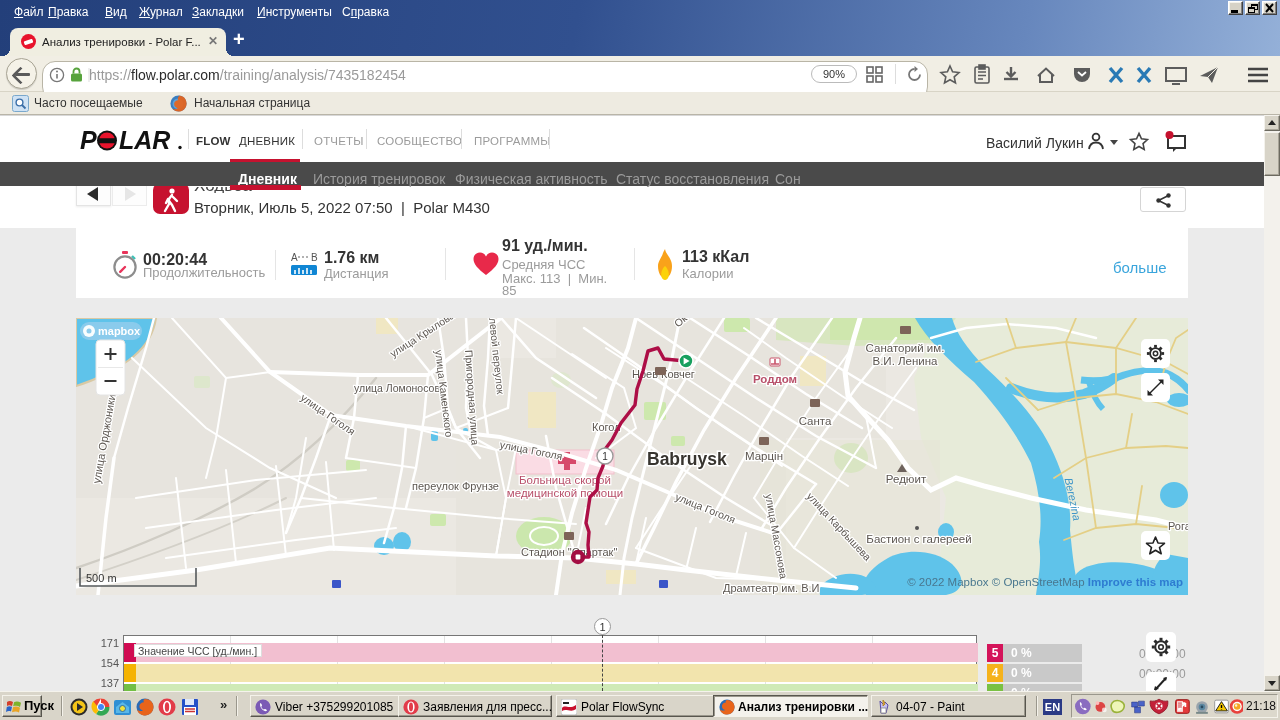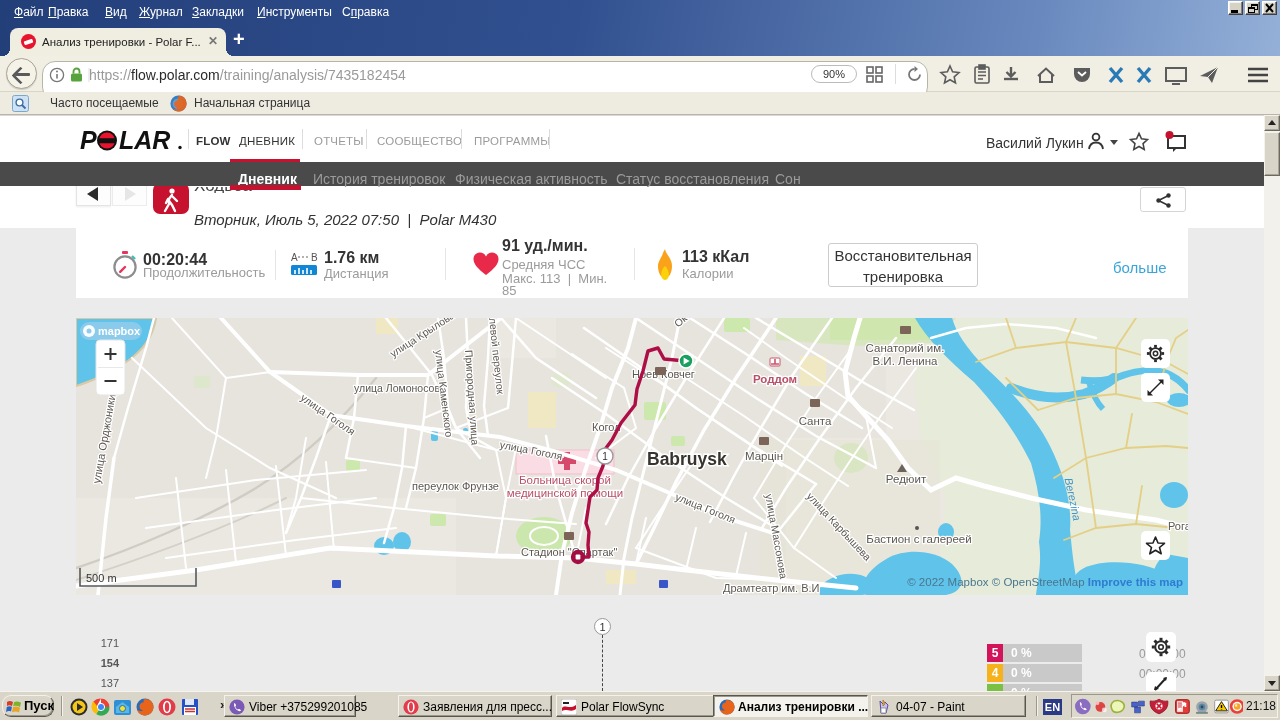--- a/index.html
+++ b/index.html
@@ -167,21 +167,21 @@
       </g>
     </svg>
   </div>
 
   <div class="abs" id="bookbar">
     <svg class="abs" style="left:12px; top:3px;" width="17" height="17" viewBox="0 0 17 17">
       <rect x="0.5" y="0.5" width="16" height="16" rx="2" fill="#cfe2f4" stroke="#7aa8cc"></rect>
       <circle cx="7.5" cy="7.5" r="3.4" fill="#fff" stroke="#3a6ea8" stroke-width="1.4"></circle>
       <path d="M10,10 L13.5,13.5" stroke="#3a6ea8" stroke-width="1.8"></path>
     </svg>
-    <span class="abs" style="left:34px; top:4px;margin-left:16px;">Часто посещаемые</span>
+    <span class="abs" style="left:34px; top:4px;">Часто посещаемые</span>
     <svg class="abs" style="left:170px; top:3px;" width="17" height="17" viewBox="0 0 16 16">
       <circle cx="8" cy="8" r="7.6" fill="#3a7ec0"></circle>
       <circle cx="7.4" cy="8.2" r="5" fill="#5da0d8"></circle>
       <path d="M8,0.5 C12.6,0.5 15.6,3.9 15.6,8 C15.6,12.4 12.3,15.6 8,15.6 C5.7,15.6 3.6,14.5 2.3,12.8 C3.8,13.6 6,13.6 7.3,12.4 C5.2,12.2 3.6,10.4 3.9,8.1 C4.2,6.2 5.8,4.8 7.7,4.9 C7.1,3.6 7.3,2 8.6,1 Z" fill="#e8641b" opacity=".92"></path>
     </svg>
     <span class="abs" style="left:194px; top:4px;">Начальная страница</span>
   </div>
 
   <div class="abs" id="page">
     <div class="abs" id="pgheader">
@@ -241,21 +241,21 @@
       <div class="abs" style="left:153px; top:-3px; width:36px; height:31px; background:#c6122f; border-radius:7px;">
         <svg class="abs" style="left:6px; top:4px;" width="24" height="28" viewBox="0 0 24 28">
           <circle cx="13" cy="4" r="2.6" fill="#fff"></circle>
           <path d="M13 8 L10 12 L10 17 L6 24 M10 14 L13 18 L16 24 M9 12 L7 16 M14 10 L18 14" stroke="#fff" stroke-width="2.4" fill="none" stroke-linecap="round"></path>
         </svg>
       </div>
 
       <div class="abs" style="left:194px; top:1px; width:90px; height:6px; overflow:hidden;">
         <div style="position:absolute; left:0; top:-11px; font-size:17px; color:#444;">Ходьба</div>
       </div>
-      <span class="abs" style="left:194px; top:25px; font-size:15px; color:#333;font-style:italic;">Вторник, Июль 5, 2022 07:50&nbsp; |&nbsp; Polar M430</span>
+      <span class="abs" style="left:194px; top:13px; font-size:15px; color:#333;">Вторник, Июль 5, 2022 07:50&nbsp; |&nbsp; Polar M430</span>
 
       <div class="abs" style="left:1140px; top:1px; width:46px; height:25px; background:#fff; border:1px solid #d5d5d5; border-radius:3px;">
         <svg class="abs" style="left:14px; top:4px;" width="17" height="17" viewBox="0 0 17 17">
           <circle cx="13.5" cy="3.5" r="2.2" fill="#333"></circle>
           <circle cx="3.5" cy="8.5" r="2.2" fill="#333"></circle>
           <circle cx="13.5" cy="13.5" r="2.2" fill="#333"></circle>
           <path d="M3.5 8.5 L13.5 3.5 M3.5 8.5 L13.5 13.5" stroke="#333" stroke-width="1.5"></path>
         </svg>
       </div>
     </div>
@@ -291,21 +291,20 @@
       <span class="abs" style="left:426px; top:55px; font-size:13px; color:#9b9b9b;">85</span>
       <div class="abs" style="left:558px; top:20px; width:1px; height:32px; background:#e5e5e5;"></div>
 
       <svg class="abs" style="left:578px; top:21px;" width="22" height="32" viewBox="0 0 22 32">
         <path d="M11 0 C12 6 18 9 18 17 C18 24 15 29 11 29 C7 29 4 24 4 17 C4 12 8 8 9 4 C9.6 2.4 11 0 11 0 Z" fill="#f9a21a"></path>
         <path d="M11 31 C8 31 6.5 27 7.5 23 C8.5 19 11 17 11 17 C11 17 13.5 19 14.5 23 C15.5 27 14 31 11 31 Z" fill="#fbd20a"></path>
       </svg>
       <span class="abs" style="left:606px; top:20px; font-size:16px; font-weight:bold; color:#333;">113 кКал</span>
       <span class="abs" style="left:606px; top:38px; font-size:13px; color:#9b9b9b;">Калории</span>
 
-      <div class="abs" style="left:752px; top:15px; width:150px; height:44px; background:#fff; border:1px solid #ccc; border-radius:3px; text-align:center; font-size:15px; color:#333; line-height:21px; padding-top:1px;">Восстановительная<br>тренировка</div>
       <span class="abs" style="left:1037px; top:31px; font-size:15px; color:#3aa5dc;">больше</span>
     </div>
     <div class="abs" id="mapbox">
     <svg width="1112" height="277" viewBox="0 0 1112 277" font-family="Liberation Sans">
 
       <rect x="0" y="0" width="1112" height="277" fill="#ebe8e2"></rect>
 
       <rect x="0" y="0" width="420" height="180" fill="#e7e4de"></rect>
       <rect x="380" y="40" width="330" height="237" fill="#e7e4dd"></rect>
       <rect x="480" y="0" width="330" height="120" fill="#e7e4dd"></rect>
@@ -536,22 +535,41 @@
           <path d="M1071.5,72 L1071.5,77.5 L1077,77.5 Z" fill="#222" stroke="none"></path>
         </g>
         <rect x="1065" y="213" width="29" height="29" rx="5" fill="#fff"></rect>
         <path d="M1079.5,219 L1082,225 L1088.5,225.3 L1083.5,229.5 L1085.2,235.8 L1079.5,232.2 L1073.8,235.8 L1075.5,229.5 L1070.5,225.3 L1077,225 Z" fill="none" stroke="#222" stroke-width="1.6" stroke-linejoin="round"></path>
       </g>
     </svg>
     </div>
 
     <div class="abs" style="left:594px; top:503px; width:17px; height:17px; background:#fff; border:1px solid #999; border-radius:50%; text-align:center; font-size:11px; line-height:16px; color:#333;">1</div>
     <div class="abs" style="left:602px; top:520px; width:1px; height:56px; border-left:1px dashed #444; z-index:5;"></div>
+    <div class="abs" style="left:123px; top:520px; width:854px; height:56px; background:#fff; border:1px solid #767676; border-bottom:none;">
+
+      <div class="abs" style="left:106px; top:0; width:1px; height:56px; background:#e3e3e3;"></div>
+      <div class="abs" style="left:213px; top:0; width:1px; height:56px; background:#e3e3e3;"></div>
+      <div class="abs" style="left:320px; top:0; width:1px; height:56px; background:#e3e3e3;"></div>
+      <div class="abs" style="left:427px; top:0; width:1px; height:56px; background:#e3e3e3;"></div>
+      <div class="abs" style="left:534px; top:0; width:1px; height:56px; background:#e3e3e3;"></div>
+      <div class="abs" style="left:641px; top:0; width:1px; height:56px; background:#e3e3e3;"></div>
+      <div class="abs" style="left:748px; top:0; width:1px; height:56px; background:#e3e3e3;"></div>
+
+      <div class="abs" style="left:0; top:7px; width:854px; height:19px; background:#f2bfd0;"></div>
+      <div class="abs" style="left:0; top:28px; width:854px; height:18px; background:#f2e4ad;"></div>
+      <div class="abs" style="left:0; top:48px; width:854px; height:8px; background:#cfeab7;"></div>
+      <div class="abs" style="left:0; top:7px; width:12px; height:19px; background:#d00b52;"></div>
+      <div class="abs" style="left:0; top:28px; width:12px; height:18px; background:#f5b301;"></div>
+      <div class="abs" style="left:0; top:48px; width:12px; height:8px; background:#72bf44;"></div>
+
+      <div class="abs" style="left:10px; top:8px; width:128px; height:13px; background:#fff; border:1px solid #ddd; font-size:10.5px; color:#444; line-height:12px; padding-left:3px;">Значение ЧСС [уд./мин.]</div>
+    </div>
     <span class="abs" style="left:95px; top:522px; width:24px; text-align:right; font-size:11px; color:#555;">171</span>
-    <span class="abs" style="left:95px; top:542px; width:24px; text-align:right; font-size:11px; color:#555;font-weight:bold;">154</span>
+    <span class="abs" style="left:95px; top:542px; width:24px; text-align:right; font-size:11px; color:#555;">154</span>
     <span class="abs" style="left:95px; top:562px; width:24px; text-align:right; font-size:11px; color:#555;">137</span>
 
     <div class="zonebox" style="left:987px; top:529px; background:#d4145a; height:18px; line-height:18px;">5</div>
     <div class="graybar" style="top:529px; left:1003px; height:18px; line-height:18px;">0 %</div>
     <span class="ztime" style="top:532px;">00:00:00</span>
     <div class="zonebox" style="left:987px; top:549px; background:#f5b21c; height:18px; line-height:18px;">4</div>
     <div class="graybar" style="top:549px; left:1003px; height:18px; line-height:18px;">0 %</div>
     <span class="ztime" style="top:552px;">00:00:00</span>
     <div class="zonebox" style="left:987px; top:569px; background:#7ac143; height:7px; line-height:7px;"></div>
     <div class="graybar" style="top:569px; left:1003px; height:7px; line-height:18px; overflow:hidden;">0 %</div>
@@ -585,21 +603,21 @@
           <path d="M7,4 L11,9 L3,9 Z" fill="#222"></path>
         </svg></div>
     <div class="abs" style="left:0; top:17px; width:16px; height:44px; background:#d8d4c8; border:1px solid #f4f2ec; border-right-color:#6c6a60; border-bottom-color:#6c6a60; box-shadow:inset -1px -1px 0 #a8a498;"></div>
     <div class="sbtn" style="top:560px"><svg width="14" height="14">
           <path d="M7,10 L11,5 L3,5 Z" fill="#222"></path>
         </svg></div>
   </div>
 
   <div class="abs" id="taskbar">
 
-    <div class="tkbtn" style="left:2px; width:52px;border-radius:9px;">
+    <div class="tkbtn" style="left:2px; width:40px;">
       <svg class="abs" style="left:3px; top:3px;" width="16" height="15" viewBox="0 0 16 15">
         <path d="M1,3 C3,1.5 5,2 7,3 L6,7 C4,6 2.5,5.8 1,7 Z" fill="#d43f2b"></path>
         <path d="M8,3.2 C10,2 12.5,2.2 15,3.8 L14,8 C12,6.8 10,6.5 7.2,7.3 Z" fill="#7db32a"></path>
         <path d="M0.8,8 C2.5,7 4,7 6,7.8 L5,12.5 C3.4,11.8 2,11.8 0,13 Z" fill="#2a64c8"></path>
         <path d="M7,8.2 C9.5,7.2 11.8,7.5 14,8.8 L13,13.5 C11,12.4 9,12.2 6,13.2 Z" fill="#e8a426"></path>
       </svg>
       <span class="lbl" style="left:21px; font-weight:bold; font-size:13px; top:2px;">Пуск</span>
     </div>
     <div class="tksep" style="left:61px;"></div>
 
@@ -628,21 +646,21 @@
         <ellipse cx="97" cy="10" rx="2.2" ry="4.8" fill="#e23b49"></ellipse>
 
       <rect x="112" y="2" width="16" height="16" rx="1" fill="#2550c8"></rect>
       <rect x="115" y="2" width="9" height="6" fill="#dfe8f8"></rect>
       <rect x="114" y="10" width="12" height="8" fill="#fff"></rect>
       <path d="M115,12 h10 M115,14.5 h10" stroke="#c33" stroke-width="1.4"></path>
     </svg>
     <span class="abs" style="left:220px; top:5px; font-size:13px; font-weight:bold; color:#222;">»</span>
     <div class="tksep" style="left:236px;"></div>
 
-    <div class="tkbtn" style="left:224px; width:132px;">
+    <div class="tkbtn" style="left:250px; width:162px;">
       <svg class="abs" style="left:4px; top:3px;" width="16" height="16" viewBox="0 0 16 16">
           <circle cx="8" cy="8" r="7.6" fill="#7b5ab5"></circle>
           <path d="M5,4.5 C5,4 6,4 6.5,5 L7,6.5 C7,7 6.5,7.5 6.2,7.8 C6.5,9 7.5,10 8.8,10.5 C9.2,10 9.8,9.7 10.3,10 L11.5,10.8 C12.2,11.3 11.8,12 11.3,12.1 C9,12.6 4.8,9.5 5,4.5 Z" fill="#fff"></path>
         </svg>
       <span class="lbl">Viber +375299201085</span>
     </div>
     <div class="tkbtn" style="left:398px; width:154px;">
       <svg class="abs" style="left:4px; top:3px;" width="16" height="16" viewBox="0 0 16 16">
           <circle cx="8" cy="8" r="7.6" fill="#e23b49"></circle>
           <ellipse cx="8" cy="8" rx="3.6" ry="5.6" fill="#fff"></ellipse>

